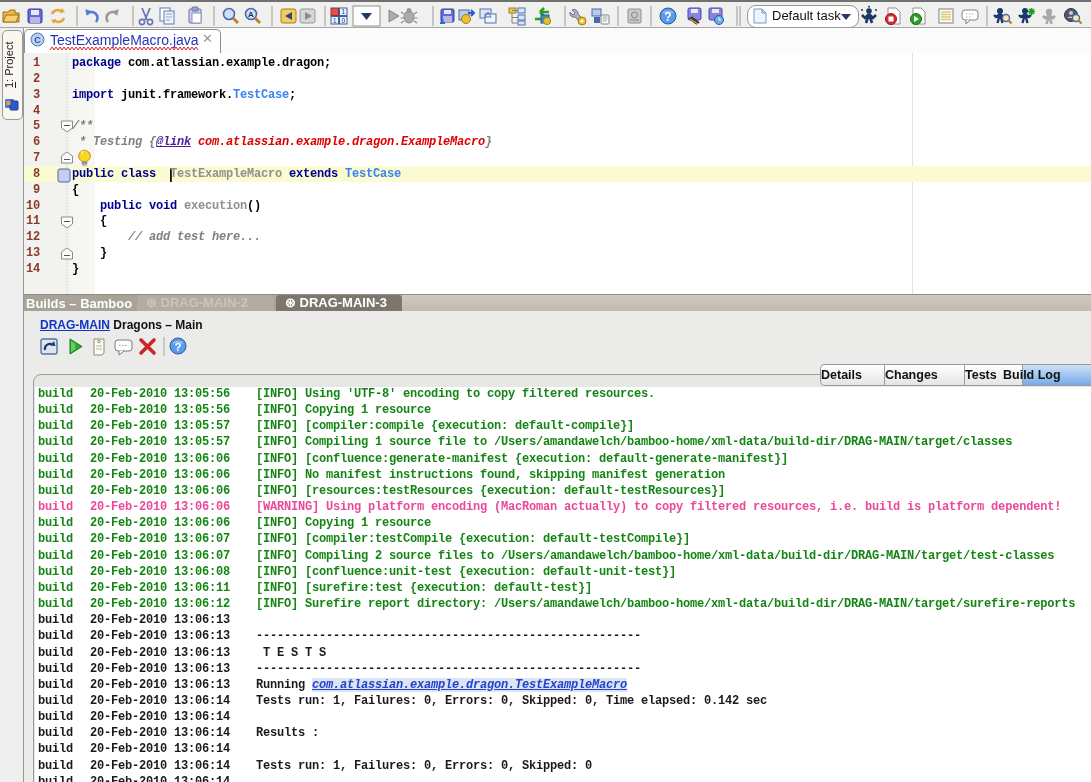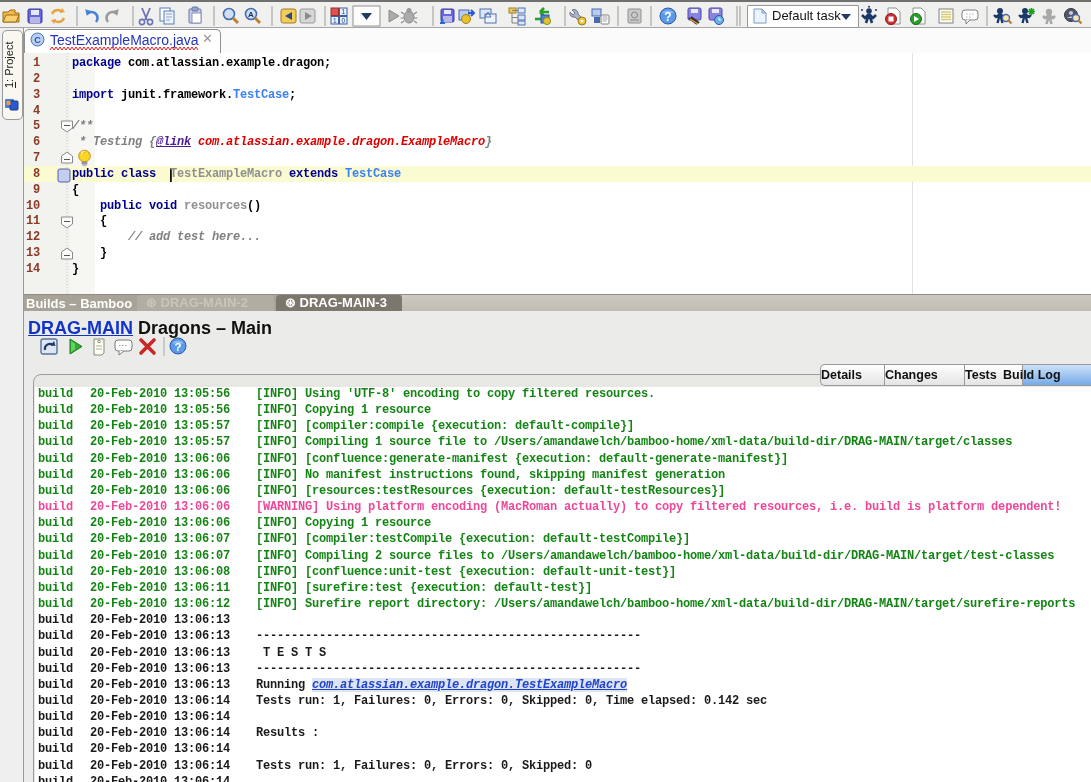--- a/index.html
+++ b/index.html
@@ -34,21 +34,21 @@
 .eri{color:#dd0000;font-style:italic}
 
 #bstrip{left:24px;top:294px;width:1067px;height:24px;background:#a8a399;border-top:1px solid #918d84;box-sizing:border-box}
 #bstripR{left:378px;top:0;width:689px;height:16px;background:linear-gradient(#cdc9c0,#c0bcb2)}
 #btitle{left:2px;top:1px;font-size:13px;font-weight:bold;color:#fdfdfa}
 .btab{position:absolute;top:0;height:16px;border-radius:4px 4px 0 0;font-size:13px;font-weight:bold;line-height:16px}
 #btab2{left:113px;width:137px;background:#b2ada3;color:#c9c5bb}
 #btab3{left:252px;width:126px;background:#7c776d;color:#ffffff}
 
 #bcontent{left:24px;top:311px;width:1067px;height:471px;background:#ebece9}
-#bplan{left:4px;top:7px;font-size:18px;font-weight:bold;color:#111}
+#bplan{left:16px;top:7px;font-size:12px;font-weight:bold;color:#111}
 #bplan a{color:#1133cc;text-decoration:underline}
 
 #logbox{left:9px;top:63px;width:1085px;height:425px;background:#e7e7e4;border:1px solid #9c9c9c;border-radius:8px 0 0 0}
 #logwhite{left:1px;top:12px;width:1083px;height:412px;background:#fff;overflow:hidden}
 #loglines{left:3px;top:-1px;line-height:16.15px}
 .lg{color:#148514}
 .lw{color:#ec4899}
 .lb{color:#1a1a1a}
 .t1{display:inline-block;width:52px}
 .t2{display:inline-block;width:166px}
@@ -253,21 +253,21 @@
       <g transform="translate(1062,4)">
         <circle cx="9" cy="9" r="6.5" fill="#505868" stroke="#303848"></circle>
         <circle cx="9" cy="7" r="2" fill="#c8ccd8"></circle>
         <path d="M5,12 a5,4 0 0 1 8,0" fill="#c8ccd8"></path>
         <circle cx="14" cy="12" r="3.5" fill="#f8e8b0" stroke="#4a6ab0" stroke-width="1.4"></circle>
         <path d="M16.5,14.5 l3,3" stroke="#c08030" stroke-width="2.4"></path>
       </g>
       <rect x="353" y="4" width="27" height="20" fill="#fdfdfd" stroke="#909090"></rect>
       <path d="M361,11 h11 l-5.5,7 z" fill="#223a60"></path>
     </svg>
-<div class="abs" style="left:747px;top:3px;width:110px;height:21px;background:#fff;border:1px solid #979797;border-radius:1px">
+<div class="abs" style="left:747px;top:3px;width:110px;height:21px;background:#fff;border:1px solid #979797;border-radius:9px">
   <svg class="abs" style="left:5px;top:2px" width="14" height="16" viewBox="0 0 14 16">
     <path d="M1,1 h8 l4,4 v10 h-12 z" fill="#eef4fc" stroke="#7a9ac8"></path>
     <path d="M9,1 l4,4 h-4 z" fill="#c8d8ee" stroke="#7a9ac8"></path>
   </svg>
   <div class="abs" style="left:24px;top:2px;font-size:13px;color:#111">Default task</div>
   <svg class="abs" style="left:92px;top:7px" width="12" height="8" viewBox="0 0 12 8">
     <path d="M1,1 h10 l-5,6 z" fill="#223a60"></path>
   </svg>
 </div>
 </div>
@@ -337,21 +337,21 @@
   </svg>
   <div id="code" class="abs mono"><span class="kw">package</span> com.atlassian.example.dragon;
 
 <span class="kw">import</span> junit.framework.<span class="err">TestCase</span>;
 
 <span class="gc">/**</span>
 <span class="gc"> * Testing {<span class="lk">@link</span> <span class="eri">com.atlassian.example.dragon.ExampleMacro</span>}</span>
 
 <span class="kw">public class</span>  <span class="gi">TestExampleMacro</span> <span class="kw">extends</span> <span class="err">TestCase</span>
 {
-    <span class="kw">public void</span> <span class="gi">resources</span>()
+    <span class="kw">public void</span> <span class="gi">execution</span>()
     {
         <span class="gc">// add test here...</span>
     }
 }</div>
 </div>
 
 <div id="bstrip" class="abs">
   <div id="bstripR" class="abs"></div>
   <div id="btitle" class="abs">Builds – Bamboo</div>
   <div id="btab2" class="btab"><span style="margin-left:9px">⊛</span> DRAG-MAIN-2</div>

